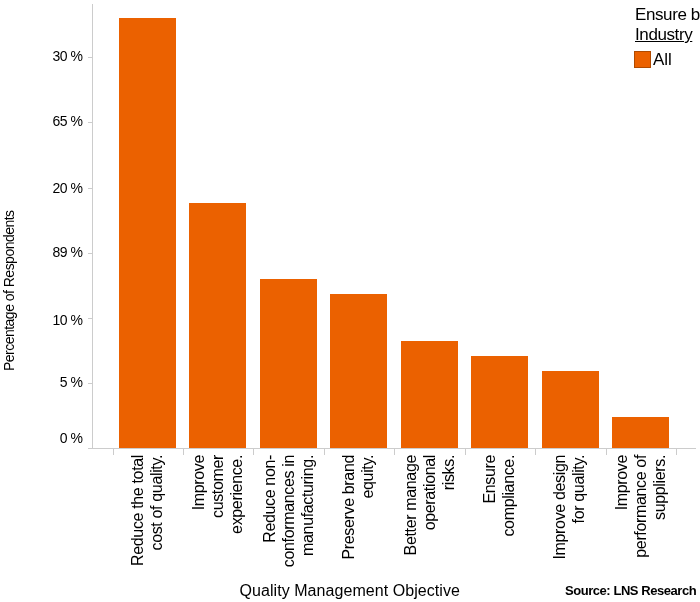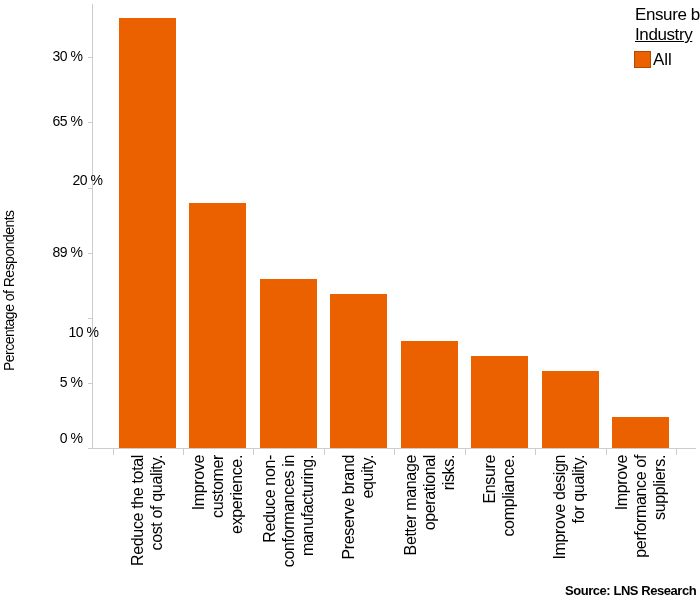--- a/index.html
+++ b/index.html
@@ -61,23 +61,23 @@
     <div class="tick ytick" style="top: 318px;"></div>
     <div class="tick ytick" style="top: 253px;"></div>
     <div class="tick ytick" style="top: 188px;"></div>
     <div class="tick ytick" style="top: 122px;"></div>
     <div class="tick ytick" style="top: 57px;"></div>
   </div>
 
   <div id="y-tick-labels">
     <div class="ytlabel" style="top: 430px;">0 %</div>
     <div class="ytlabel" style="top: 373.885px;">5 %</div>
-    <div class="ytlabel" style="top: 324px; margin-left: 16px;">10 %</div>
+    <div class="ytlabel" style="top: 312px;">10 %</div>
     <div class="ytlabel" style="top: 243.655px;">89 %</div>
-    <div class="ytlabel" style="top: 172px; padding-left: 20px;">20 %</div>
+    <div class="ytlabel" style="top: 180px;">20 %</div>
     <div class="ytlabel" style="top: 113.425px;">65 %</div>
     <div class="ytlabel" style="top: 48.31px;">30 %</div>
   </div>
 
   <div id="x-ticks">
     <div class="tick xtick" style="left: 113px;"></div>
     <div class="tick xtick" style="left: 183px;"></div>
     <div class="tick xtick" style="left: 253px;"></div>
     <div class="tick xtick" style="left: 324px;"></div>
     <div class="tick xtick" style="left: 394px;"></div>
@@ -103,20 +103,21 @@
     <div class="catlabel" style="left: 218.2px;">Improve customer experience.</div>
     <div class="catlabel" style="left: 288.7px;">Reduce non-conformances in manufacturing.</div>
     <div class="catlabel" style="left: 359.1px;">Preserve brand equity.</div>
     <div class="catlabel" style="left: 429.5px;">Better manage operational risks.</div>
     <div class="catlabel" style="left: 500px;">Ensure compliance.</div>
     <div class="catlabel" style="left: 570.4px;">Improve design for quality.</div>
     <div class="catlabel" style="left: 640.8px;">Improve performance of suppliers.</div>
   </div>
 
   <div id="y-axis-title">Percentage of Respondents</div>
+  <div id="x-axis-title">Quality Management Objective</div>
   <div id="source-annotation">Source: LNS Research</div>
 
   <div id="legend">
     <div id="legend-title-line-1" class="legend-title">Ensure by</div>
     <div id="legend-title-line-2" class="legend-title">Industry</div>
     <div id="legend-swatch" style="background: rgb(235, 97, 0);"></div>
     <div id="legend-entry-label">All</div>
   </div>
 
 </div>

